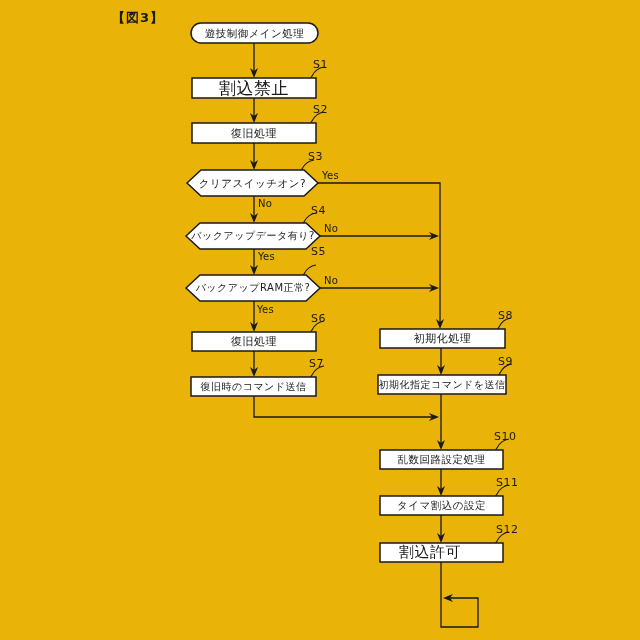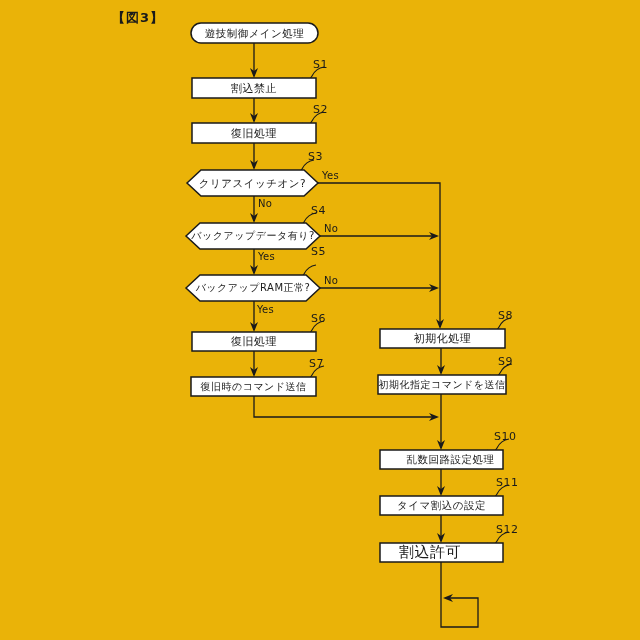--- a/index.html
+++ b/index.html
@@ -98,30 +98,30 @@
     <rect class="shape" x="380" y="329" width="125" height="19"></rect>
     <rect class="shape" x="378" y="375" width="128" height="19"></rect>
     <rect class="shape" x="380" y="450" width="123" height="19"></rect>
     <rect class="shape" x="380" y="496" width="123" height="19"></rect>
     <rect class="shape" x="380" y="543" width="123" height="19"></rect>
   </svg>
 
   <div class="fig-tag">【図3】</div>
 
   <div class="node-text" style="left:191px;top:23px;width:127px;height:20px;font-size:10.5px;">遊技制御メイン処理</div>
-  <div class="node-text" style="left:192px;top:78px;width:124px;height:20px;font-size:11px;">割込禁止</div>
+  <div class="node-text" style="left:192px;top:78px;width:124px;height:20px;font-size:17px;">割込禁止</div>
   <div class="node-text" style="left:192px;top:123px;width:124px;height:20px;font-size:11px;">復旧処理</div>
   <div class="node-text" style="left:187px;top:170px;width:131px;height:26px;font-size:10.5px;">クリアスイッチオン?</div>
   <div class="node-text" style="left:186px;top:223px;width:134px;height:26px;font-size:10px;">バックアップデータ有り?</div>
   <div class="node-text" style="left:186px;top:275px;width:134px;height:26px;font-size:10px;">バックアップRAM正常?</div>
   <div class="node-text" style="left:192px;top:332px;width:124px;height:19px;font-size:11px;">復旧処理</div>
   <div class="node-text" style="left:191px;top:377px;width:125px;height:19px;font-size:10px;">復旧時のコマンド送信</div>
   <div class="node-text" style="left:380px;top:329px;width:125px;height:19px;font-size:11px;">初期化処理</div>
   <div class="node-text" style="left:378px;top:375px;width:128px;height:19px;font-size:10px;">初期化指定コマンドを送信</div>
-  <div class="node-text" style="left:380px;top:450px;width:123px;height:19px;font-size:10.5px;padding-left:9px;">乱数回路設定処理</div>
+  <div class="node-text" style="left:380px;top:450px;width:123px;height:19px;font-size:10.5px;">乱数回路設定処理</div>
   <div class="node-text" style="left:380px;top:496px;width:123px;height:19px;font-size:10.5px;">タイマ割込の設定</div>
   <div class="node-text" style="left:380px;top:543px;width:100px;height:19px;font-size:15px;">割込許可</div>
 
   <div class="step-tag" style="left:313px;top:59px;">S1</div>
   <div class="step-tag" style="left:313px;top:104px;">S2</div>
   <div class="step-tag" style="left:308px;top:151px;">S3</div>
   <div class="step-tag" style="left:311px;top:205px;">S4</div>
   <div class="step-tag" style="left:311px;top:246px;">S5</div>
   <div class="step-tag" style="left:311px;top:313px;">S6</div>
   <div class="step-tag" style="left:309px;top:358px;">S7</div>

